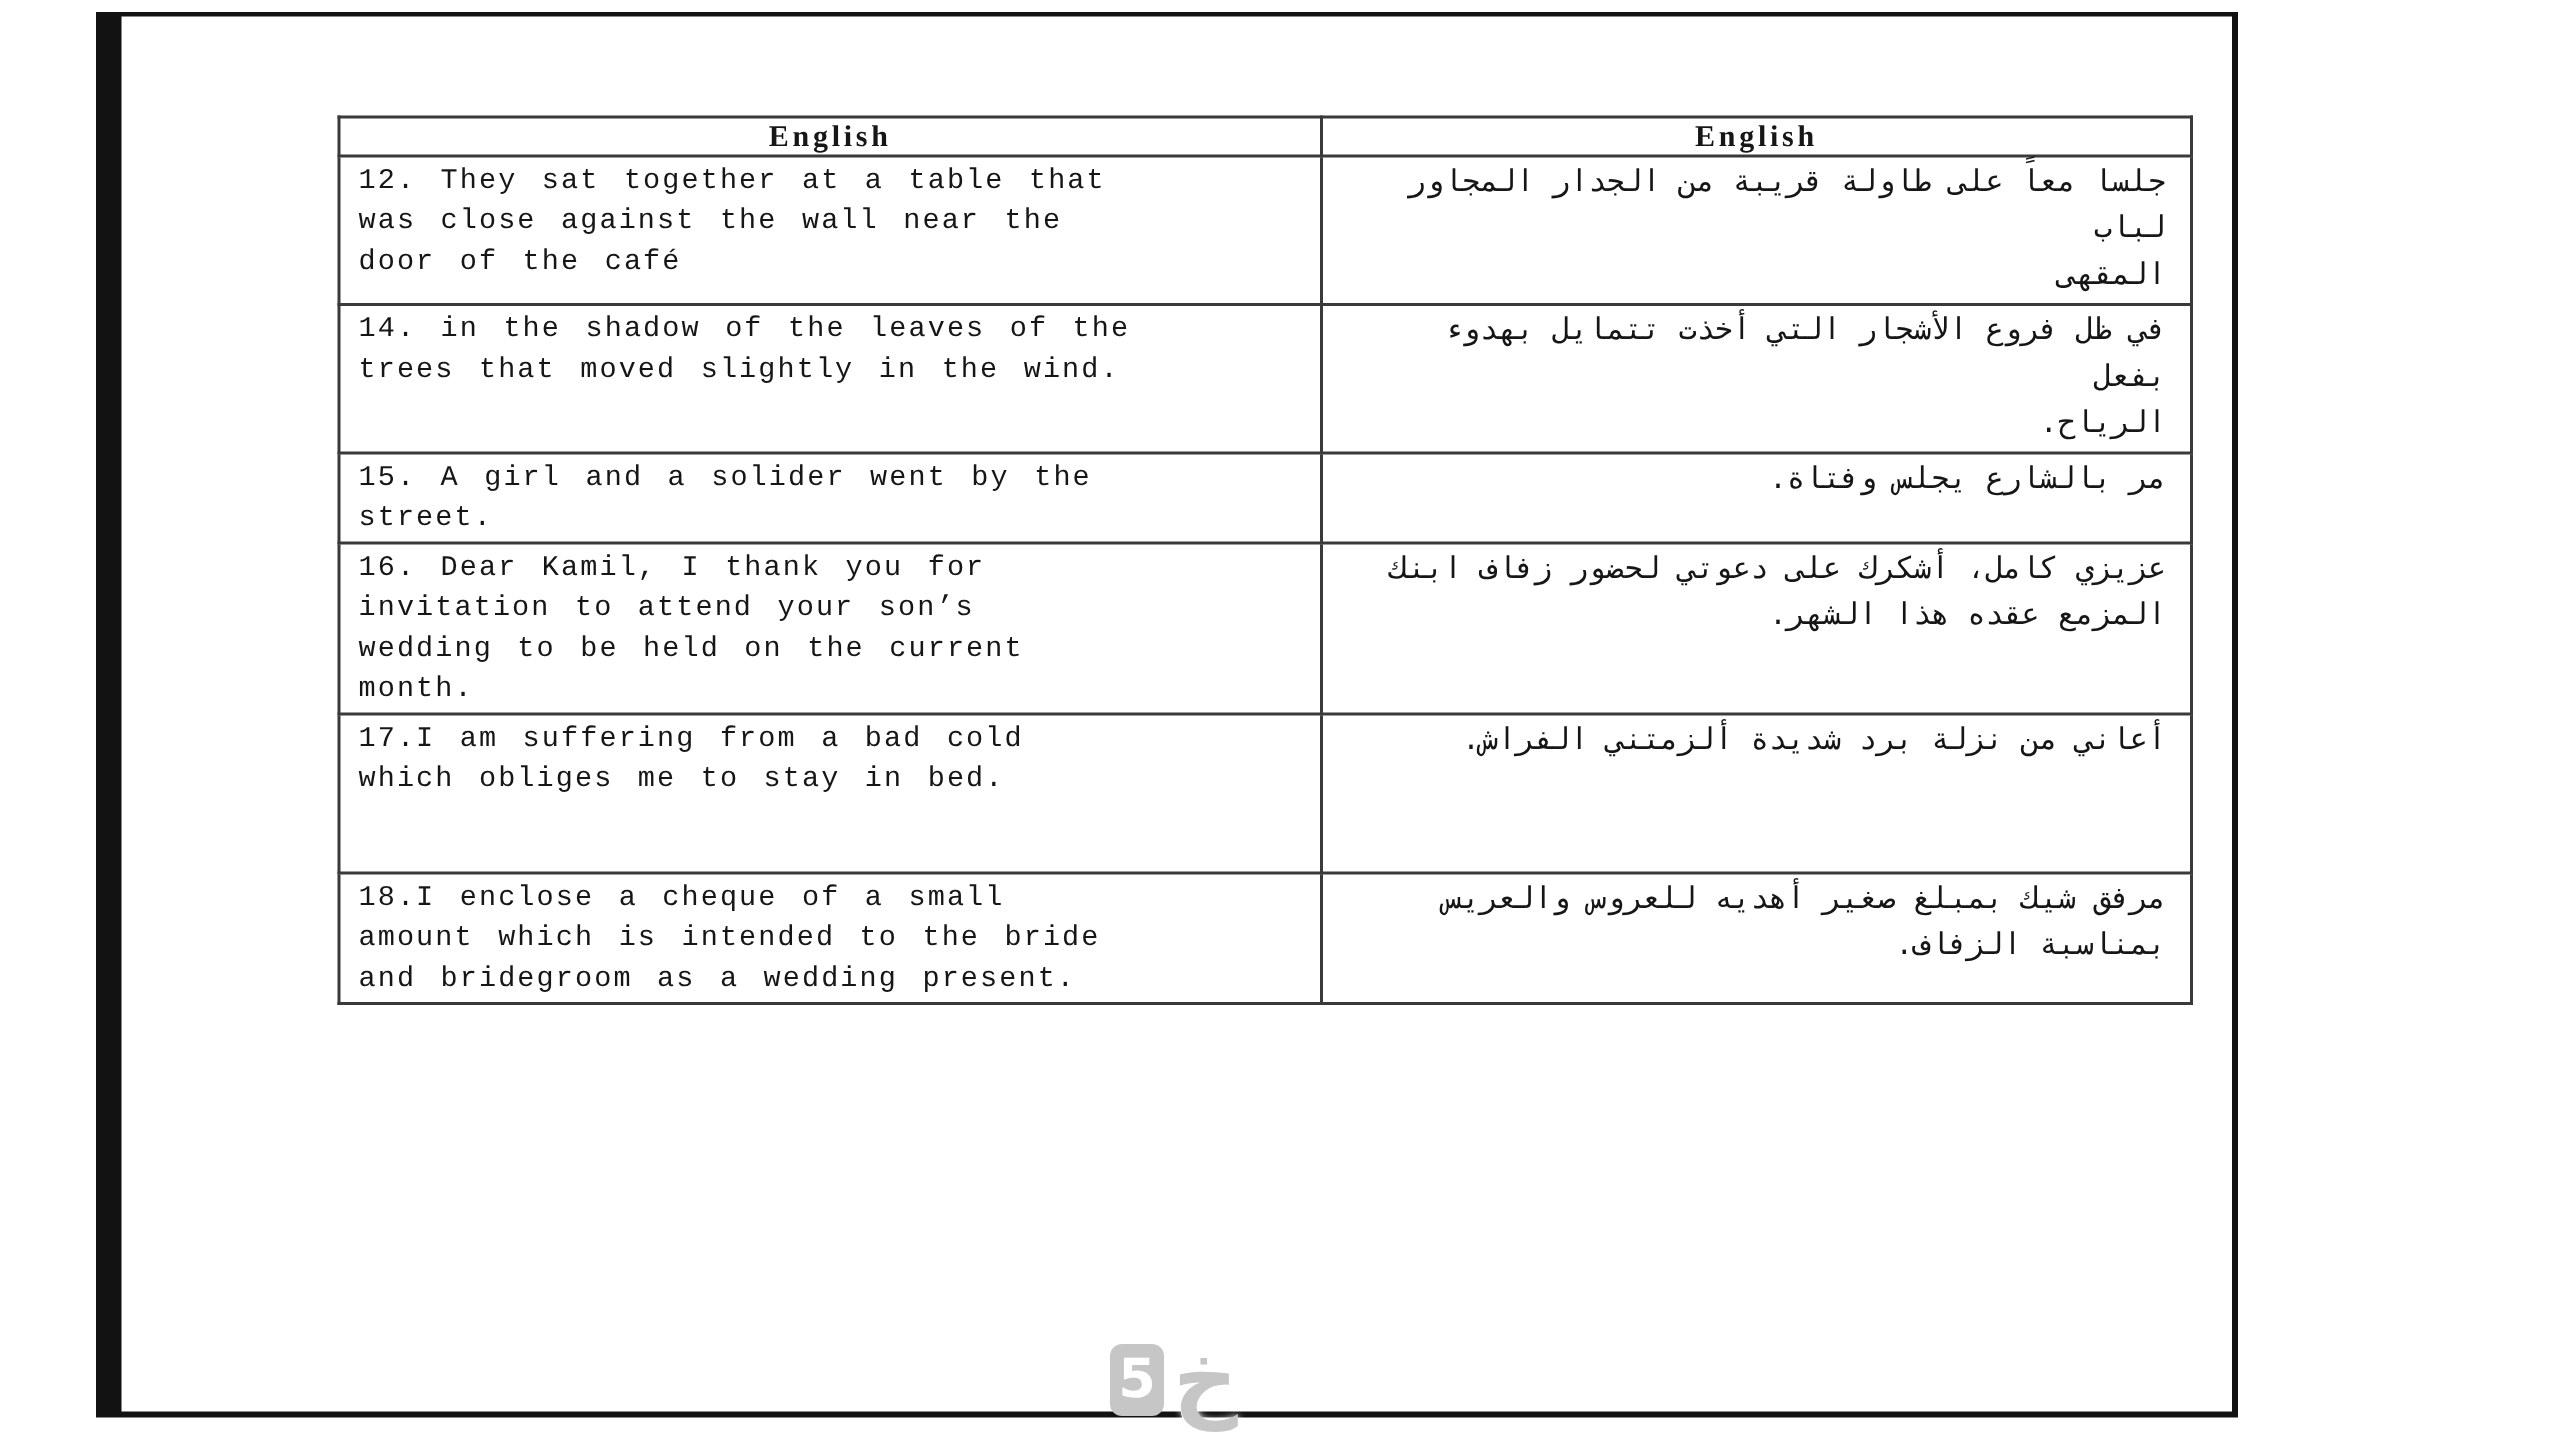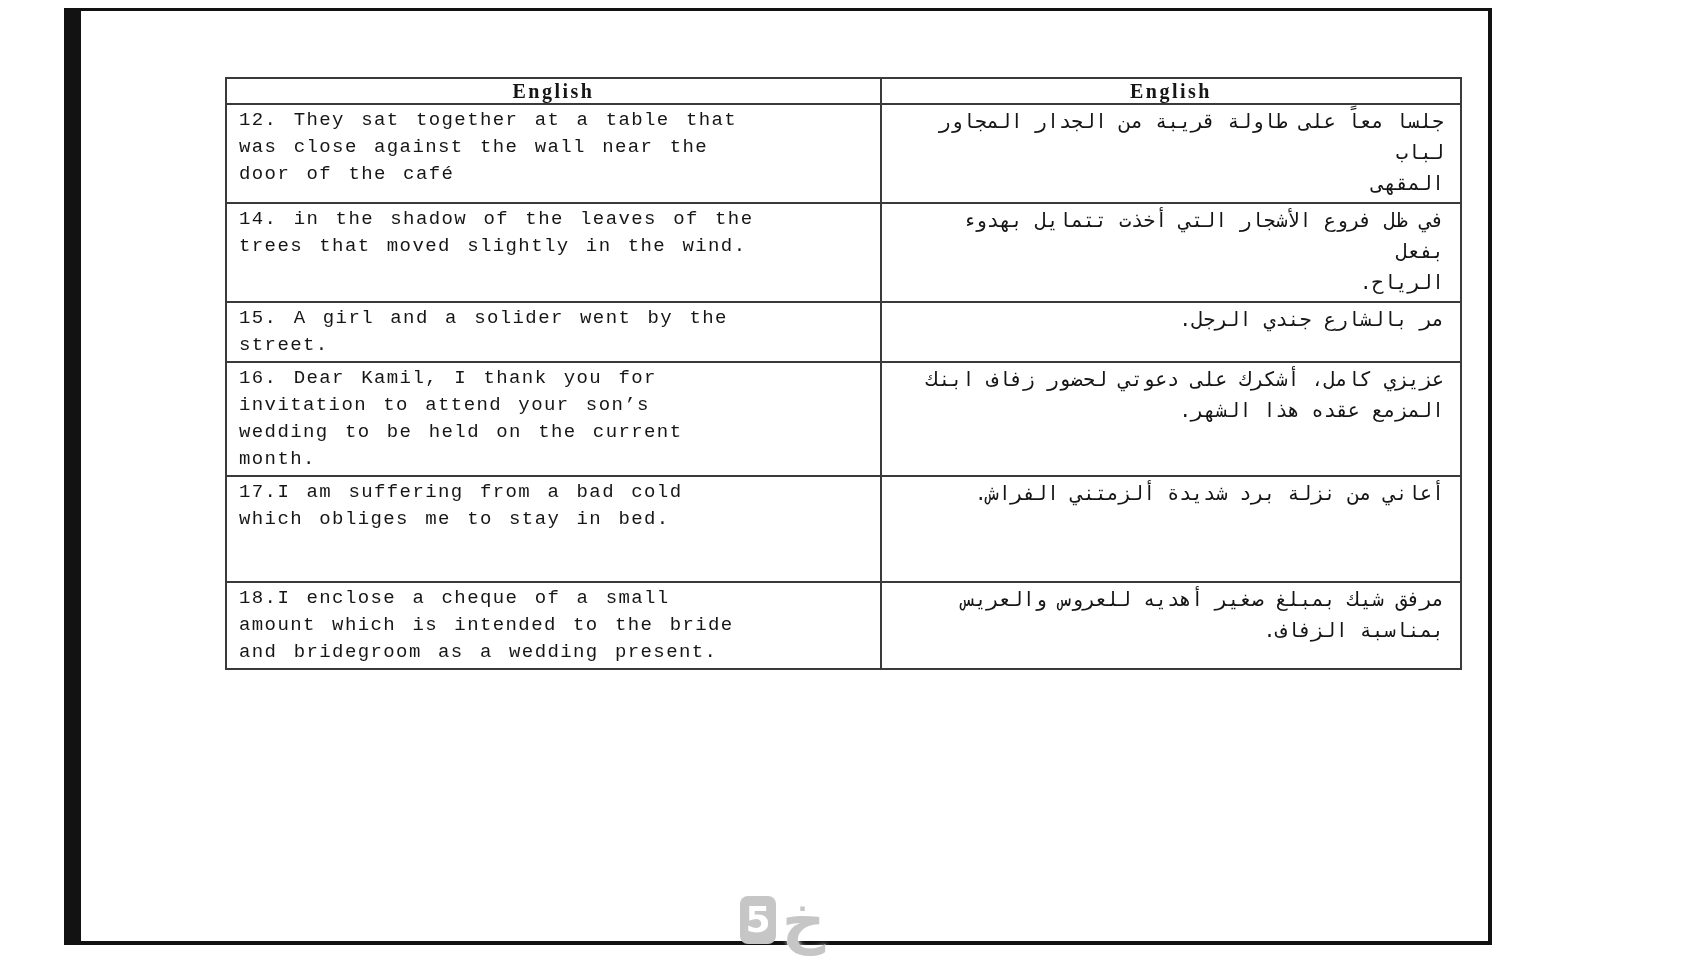--- a/index.html
+++ b/index.html
@@ -119,21 +119,21 @@
       </tr>
       <tr>
         <td class="en-cell">14. in the shadow of the leaves of the
 trees that moved slightly in the wind.</td>
         <td class="ar-cell" dir="rtl">في ظل فروع الأشجار التي أخذت تتمايل بهدوء بفعل
 الرياح.</td>
       </tr>
       <tr>
         <td class="en-cell">15. A girl and a solider went by the
 street.</td>
-        <td class="ar-cell" dir="rtl">مر بالشارع جندي الرجل.</td>
+        <td class="ar-cell" dir="rtl">مر بالشارع يجلس وفتاة.</td>
       </tr>
       <tr>
         <td class="en-cell">16. Dear Kamil, I thank you for
 invitation to attend your son’s
 wedding to be held on the current
 month.</td>
         <td class="ar-cell" dir="rtl">عزيزي كامل، أشكرك على دعوتي لحضور زفاف ابنك
 المزمع عقده هذا الشهر.</td>
       </tr>
       <tr>

